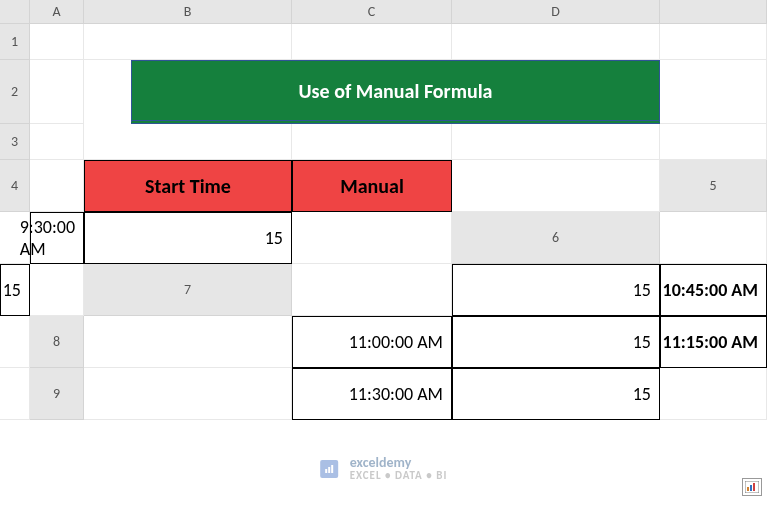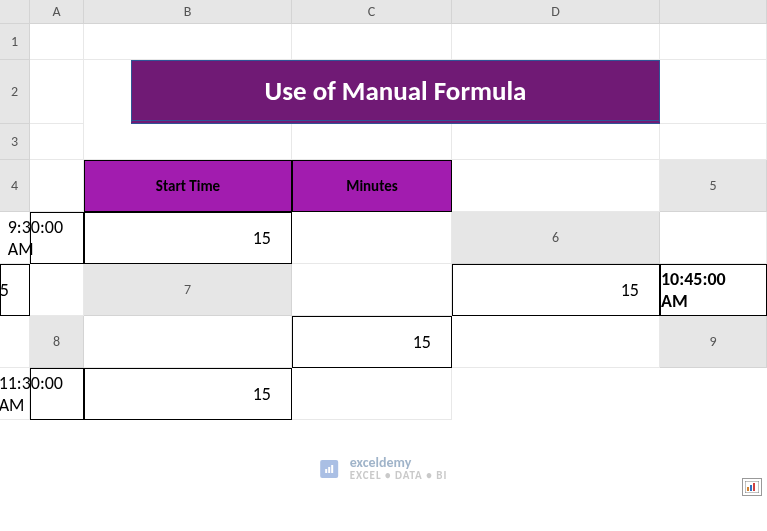--- a/index.html
+++ b/index.html
@@ -48,47 +48,47 @@
       border-bottom: 1px solid #d4d4d4;
     }
     .cell {
       border-right: 1px solid #e8e8e8;
       border-bottom: 1px solid #e8e8e8;
       background: #fff;
     }
     .title-cell {
       grid-column: 3 / 6;
       grid-row: 3;
-      background: #701a75;
+      background: #15803d;
       color: #fff;
-      font-size: 27px;
+      font-size: 20px;
       font-weight: bold;
       display: flex;
       align-items: center;
       justify-content: center;
       border: 1px solid #2f5496;
       border-bottom: 4px double #2f5496;
       margin-left: 47px;
     }
     .table-header {
-      background: #a21caf;
-      font-weight: bold;
-      font-size: 15px;
+      background: #ef4444;
+      font-weight: bold;
+      font-size: 20px;
       display: flex;
       align-items: center;
       justify-content: center;
       border: 1px solid #000;
       color: #000;
     }
     .data-cell {
       border: 1px solid #000;
       display: flex;
       align-items: center;
       justify-content: flex-end;
-      padding-right: 20px;
+      padding-right: 8px;
       font-size: 18px;
       color: #000;
     }
     .data-cell.bold {
       font-weight: bold;
     }
     .watermark {
       position: absolute;
       bottom: 50px;
       left: 50%;
@@ -168,21 +168,21 @@
   <div class="row-header">3</div>
   <div class="cell"></div>
   <div class="cell"></div>
   <div class="cell"></div>
   <div class="cell"></div>
   <div class="cell"></div>
 
   <div class="row-header">4</div>
   <div class="cell"></div>
   <div class="table-header">Start Time</div>
-  <div class="table-header">Minutes</div>
+  <div class="table-header">Manual</div>
   <div class="cell"></div>
 
   <div class="row-header">5</div>
   <div class="cell"></div>
   <div class="data-cell">9:30:00 AM</div>
   <div class="data-cell">15</div>
   <div class="cell"></div>
 
   <div class="row-header">6</div>
   <div class="cell"></div>
@@ -190,21 +190,23 @@
   <div class="cell"></div>
 
   <div class="row-header">7</div>
   <div class="cell"></div>
   <div class="data-cell">15</div>
   <div class="data-cell bold">10:45:00 AM</div>
   <div class="cell"></div>
 
   <div class="row-header">8</div>
   <div class="cell"></div>
-  <div class="data-cell">15</div>
+  <div class="data-cell">11:00:00 AM</div>
+  <div class="data-cell">15</div>
+  <div class="data-cell bold">11:15:00 AM</div>
   <div class="cell"></div>
 
   <div class="row-header">9</div>
   <div class="cell"></div>
   <div class="data-cell">11:30:00 AM</div>
   <div class="data-cell">15</div>
   <div class="cell"></div>
 </div>
 
 <div class="watermark">

